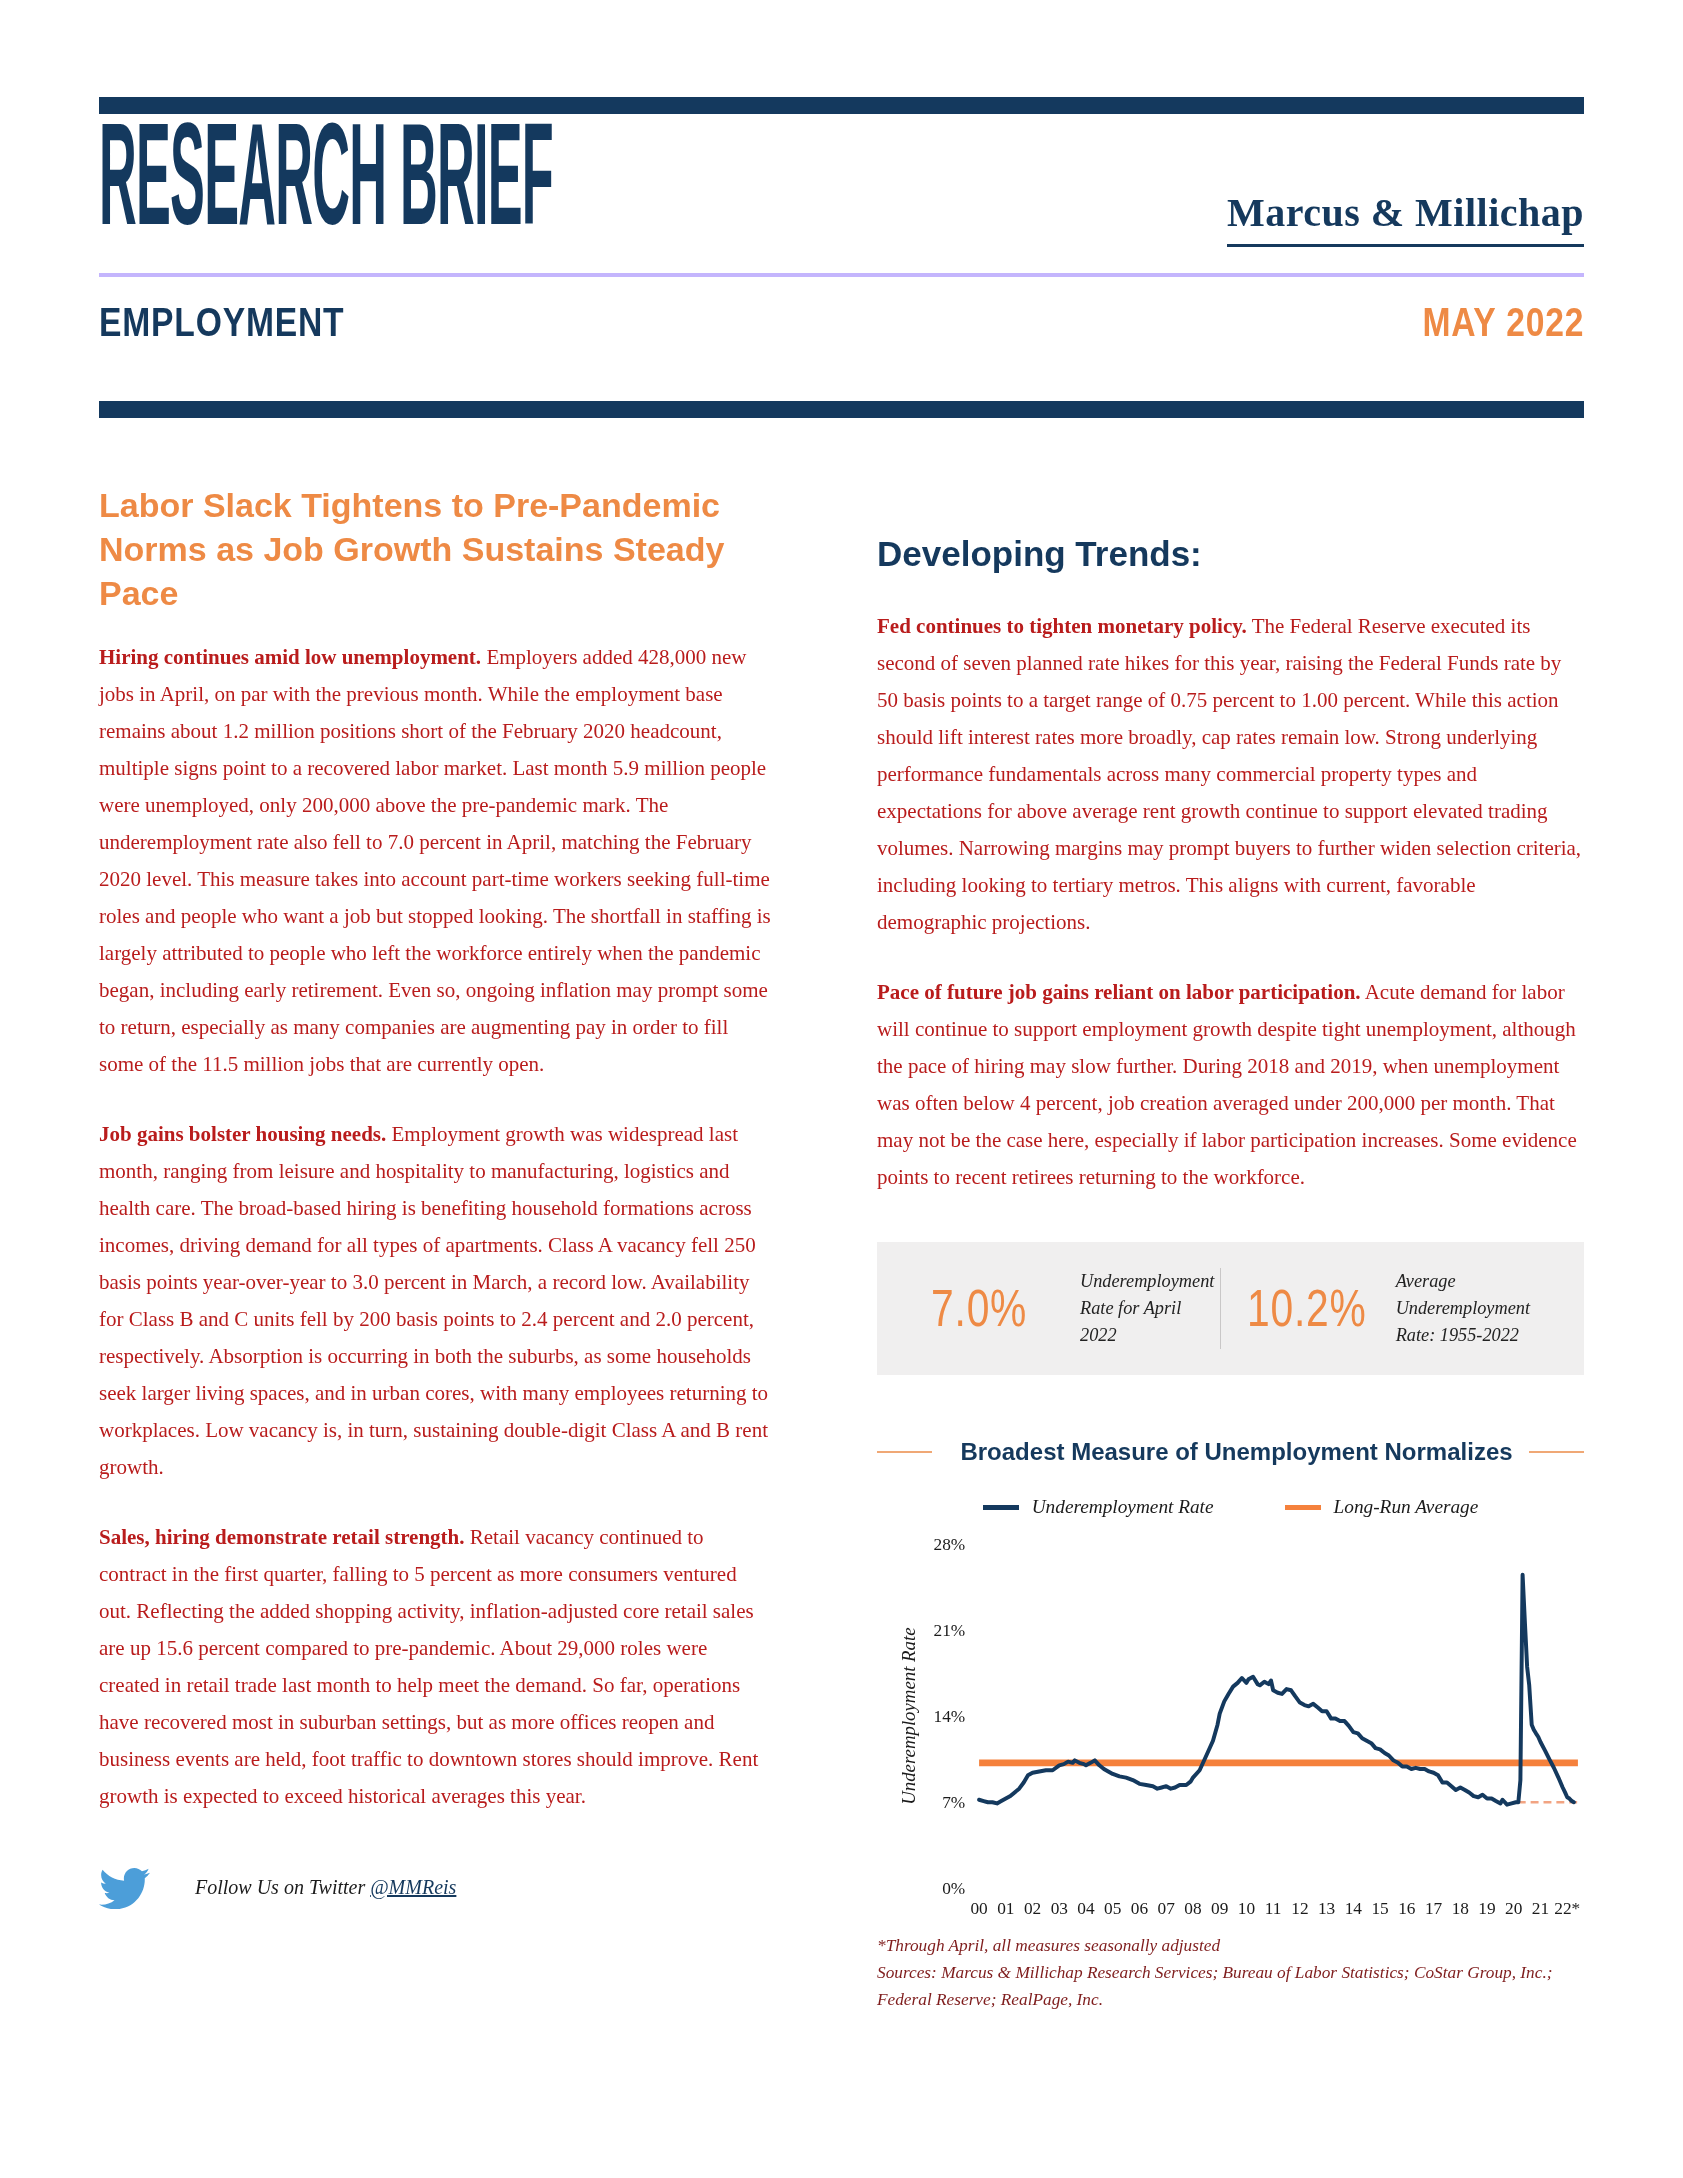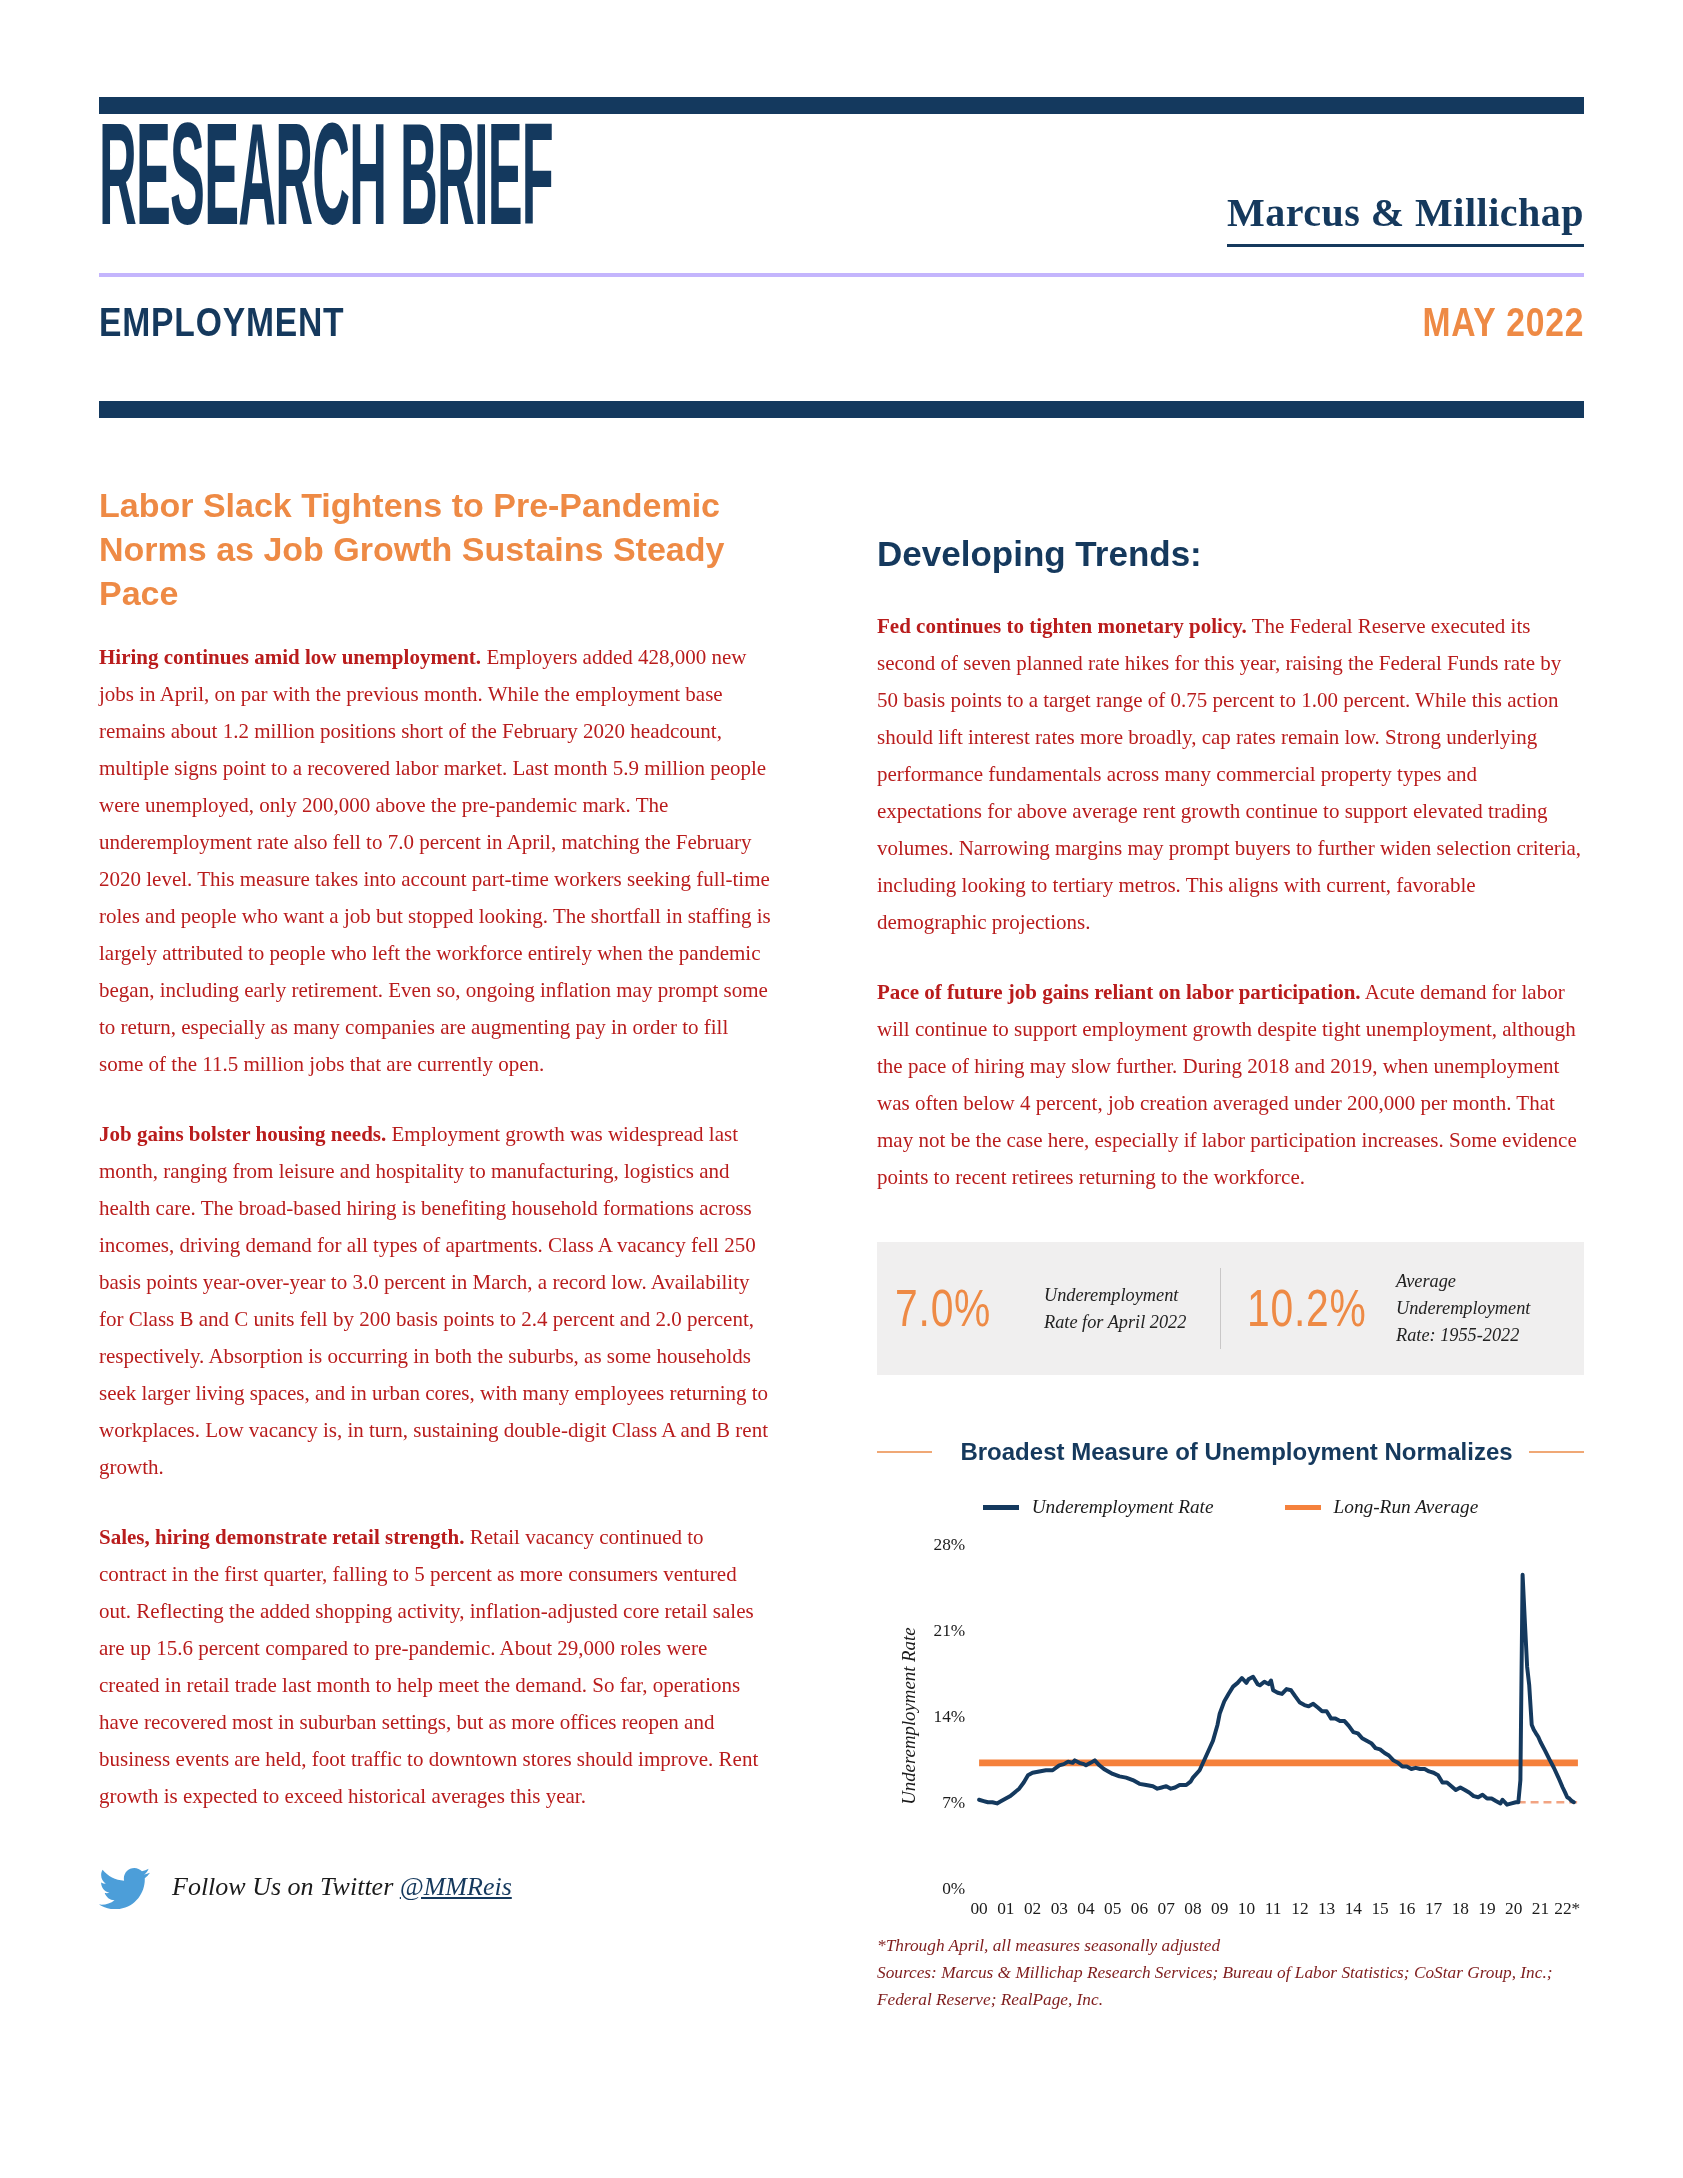--- a/index.html
+++ b/index.html
@@ -56,21 +56,21 @@
   .body-p .lead { font-weight:700; }
 
   .trends-heading {
     font-family:"Liberation Sans", sans-serif; font-weight:700; font-size:35px;
     color:#15395D; margin-top:51px; margin-bottom:34px;
   }
 
   
   .stat-box {
     margin-top:46px; background:#F0EFEF; display:flex; align-items:center;
-    padding:26px 18px; min-height:121px;
+    padding:26px 54px; min-height:121px;
   }
   .stat-cell { display:flex; align-items:center; flex:1; }
   .stat-value-wrap { width:149px; overflow:visible; flex:none; }
   .stat-value {
     font-family:"Liberation Sans", sans-serif; font-weight:400; font-size:51px;
     color:#EE8A45; white-space:nowrap; display:inline-block;
     transform:scaleX(0.8); transform-origin:left center; letter-spacing:1px;
   }
   .stat-label { font-style:italic; font-size:18.3px; line-height:27px; color:#222; }
   .stat-divider { width:1px; align-self:stretch; background:#C9C7C7; margin:0 26px 0 6px; }
@@ -87,21 +87,21 @@
   .legend-item { display:flex; align-items:center; gap:13px; }
   .legend-swatch { width:36px; height:5px; display:inline-block; }
   .legend-label { font-style:italic; font-size:19.3px; color:#1b1b1b; }
   .chart-svg-wrap { margin-top:16px; }
   .ytick, .xtick { font-family:"Liberation Serif", serif; font-size:17.5px; fill:#1b1b1b; }
   .ylabel { font-family:"Liberation Serif", serif; font-style:italic; font-size:19px; fill:#1b1b1b; }
   .footnotes { margin-top:6px; font-style:italic; font-size:17.3px; line-height:27px; color:#7f1d1d; }
 
   
   .follow-row { margin-top:50px; display:flex; align-items:center; gap:22px; }
-  .follow-text { font-style:italic; font-size:26px; color:#1b1b1b; }
+  .follow-text { font-style:italic; font-size:20px; color:#1b1b1b;margin-left:23px; }
   .follow-link { color:#15395D; text-decoration:underline; font-style:italic; }
 </style>
 </head>
 <body>
 
 <div class="page">
   <div class="content">
 
     <div class="topbar"></div>
 

